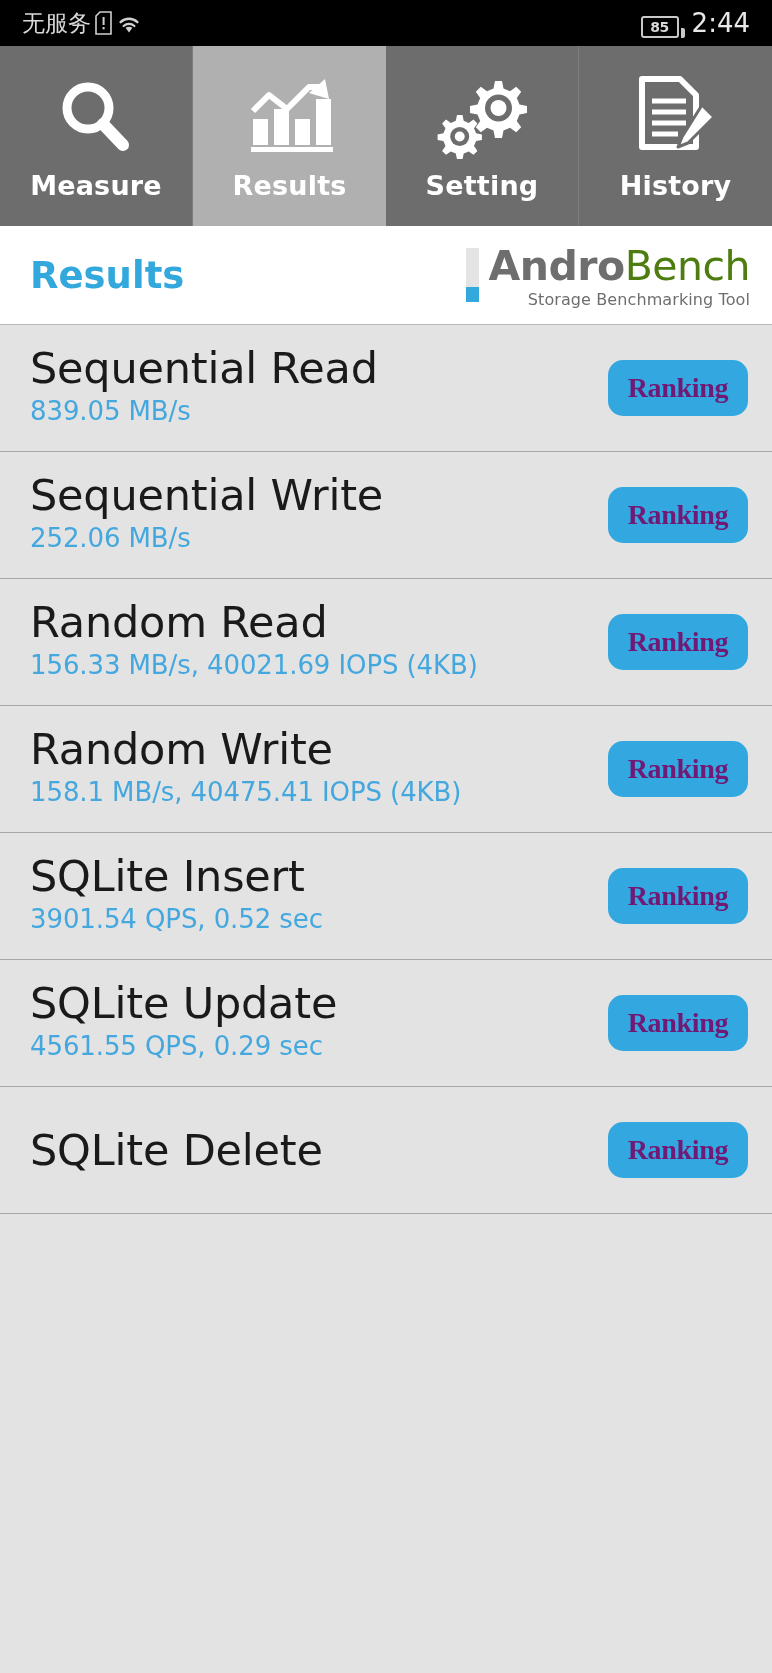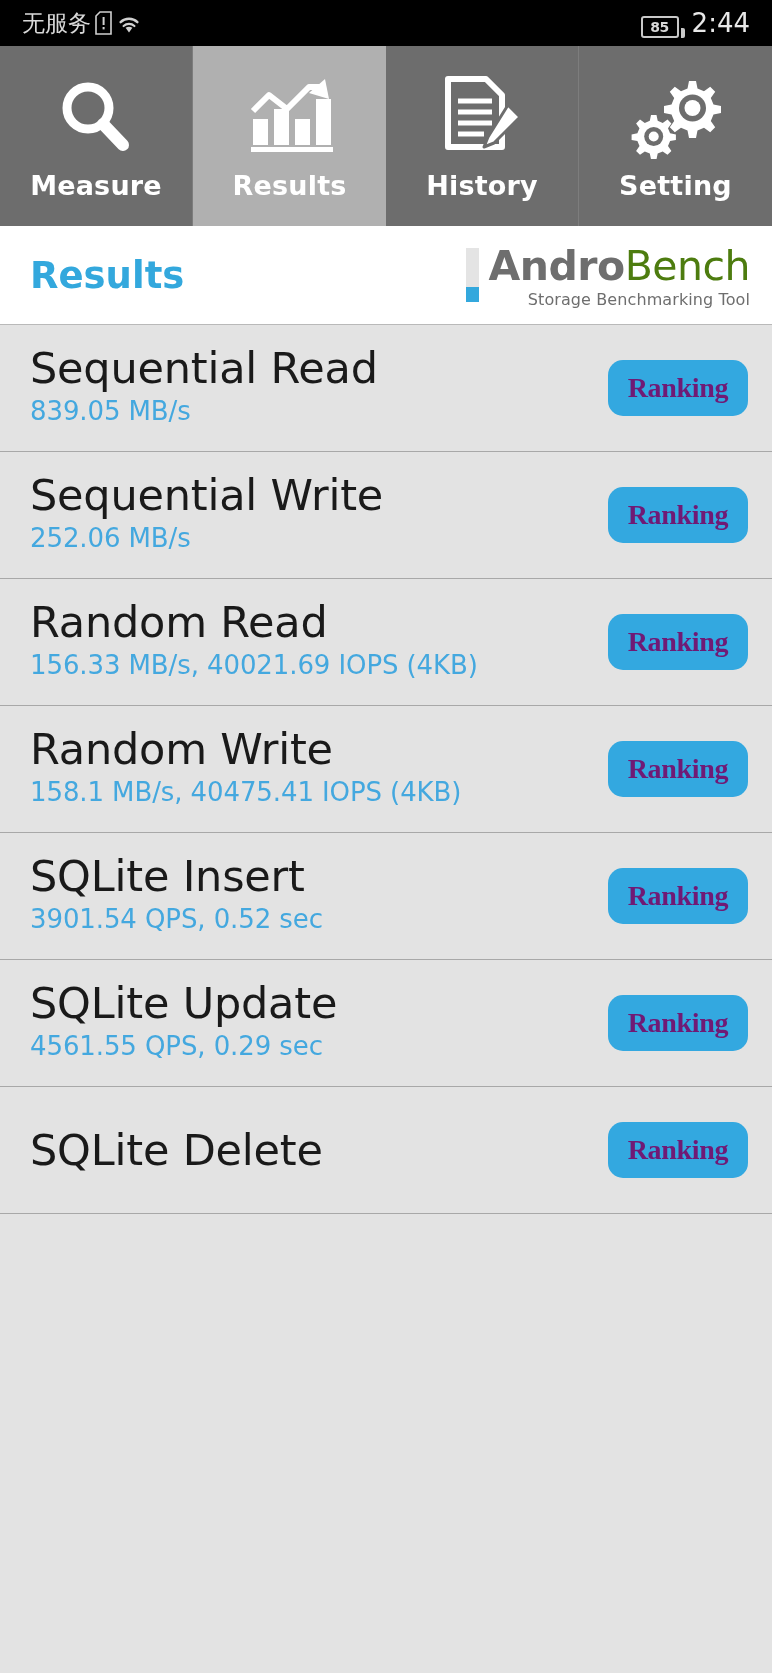--- a/index.html
+++ b/index.html
@@ -214,53 +214,53 @@
         <rect x="6" y="44" width="15" height="26" fill="#ffffff"></rect>
         <rect x="27" y="34" width="15" height="36" fill="#ffffff"></rect>
         <rect x="48" y="44" width="15" height="26" fill="#ffffff"></rect>
         <rect x="69" y="24" width="15" height="46" fill="#ffffff"></rect>
         <rect x="4" y="72" width="82" height="5" fill="#ffffff"></rect>
         <path d="M6 36 L22 20 L40 34 L62 12 L74 12" fill="none" stroke="#ffffff" stroke-width="6" stroke-linejoin="round"></path>
         <path d="M78 4 L82 24 L62 18 Z" fill="#ffffff"></path>
       </svg>
     </div>
     <div class="tab-label">Results</div>
-  </div>
-
-  <div class="tab">
-    <div class="tab-icon">
-      <svg width="84" height="84" viewBox="0 0 84 84">
-        <path d="M8 4 L46 4 L62 20 L62 72 L8 72 Z" fill="none" stroke="#ffffff" stroke-width="6" stroke-linejoin="round"></path>
-        <line x1="18" y1="26" x2="52" y2="26" stroke="#ffffff" stroke-width="5"></line>
-        <line x1="18" y1="37" x2="52" y2="37" stroke="#ffffff" stroke-width="5"></line>
-        <line x1="18" y1="48" x2="52" y2="48" stroke="#ffffff" stroke-width="5"></line>
-        <line x1="18" y1="59" x2="44" y2="59" stroke="#ffffff" stroke-width="5"></line>
-        <path d="M68 30 L80 42 L54 68 L44 72 L48 62 Z" fill="#ffffff" stroke="#6d6d6d" stroke-width="3" stroke-linejoin="round"></path>
-      </svg>
-    </div>
-    <div class="tab-label">History</div>
   </div>
 
   <div class="tab">
     <div class="tab-icon">
       <svg width="92" height="84" viewBox="0 0 92 84">
         <g fill="#ffffff">
           <path d="M59 6 l7 0 1.5 7.5 6.5 2.7 6.2-4.4 5 5 -4.4 6.2 2.7 6.5 7.5 1.5 0 7 -7.5 1.5 -2.7 6.5 4.4 6.2 -5 5 -6.2-4.4 -6.5 2.7 -1.5 7.5 -7 0 -1.5-7.5 -6.5-2.7 -6.2 4.4 -5-5 4.4-6.2 -2.7-6.5 -7.5-1.5 0-7 7.5-1.5 2.7-6.5 -4.4-6.2 5-5 6.2 4.4 6.5-2.7 z"></path>
         </g>
         <circle cx="62.5" cy="33" r="13.5" fill="#6d6d6d"></circle>
         <circle cx="62.5" cy="33" r="8" fill="#ffffff"></circle>
         <g fill="#ffffff">
           <path d="M21 40 l5.5 0 1.2 5.8 5 2.1 4.8-3.4 3.9 3.9 -3.4 4.8 2.1 5 5.8 1.2 0 5.5 -5.8 1.2 -2.1 5 3.4 4.8 -3.9 3.9 -4.8-3.4 -5 2.1 -1.2 5.8 -5.5 0 -1.2-5.8 -5-2.1 -4.8 3.4 -3.9-3.9 3.4-4.8 -2.1-5 -5.8-1.2 0-5.5 5.8-1.2 2.1-5 -3.4-4.8 3.9-3.9 4.8 3.4 5-2.1 z"></path>
         </g>
         <circle cx="23.7" cy="61.5" r="9.5" fill="#6d6d6d"></circle>
         <circle cx="23.7" cy="61.5" r="5" fill="#ffffff"></circle>
       </svg>
     </div>
     <div class="tab-label">Setting</div>
   </div>
+
+  <div class="tab">
+    <div class="tab-icon">
+      <svg width="84" height="84" viewBox="0 0 84 84">
+        <path d="M8 4 L46 4 L62 20 L62 72 L8 72 Z" fill="none" stroke="#ffffff" stroke-width="6" stroke-linejoin="round"></path>
+        <line x1="18" y1="26" x2="52" y2="26" stroke="#ffffff" stroke-width="5"></line>
+        <line x1="18" y1="37" x2="52" y2="37" stroke="#ffffff" stroke-width="5"></line>
+        <line x1="18" y1="48" x2="52" y2="48" stroke="#ffffff" stroke-width="5"></line>
+        <line x1="18" y1="59" x2="44" y2="59" stroke="#ffffff" stroke-width="5"></line>
+        <path d="M68 30 L80 42 L54 68 L44 72 L48 62 Z" fill="#ffffff" stroke="#6d6d6d" stroke-width="3" stroke-linejoin="round"></path>
+      </svg>
+    </div>
+    <div class="tab-label">History</div>
+  </div>
 </div>
 
 <div class="header">
   <div class="page-title">Results</div>
   <div class="brand">
     <div class="brand-bar"></div>
     <div class="brand-text">
       <div class="brand-name"><span class="brand-andro">Andro</span><span class="brand-bench">Bench</span></div>
       <div class="brand-sub">Storage Benchmarking Tool</div>
     </div>

